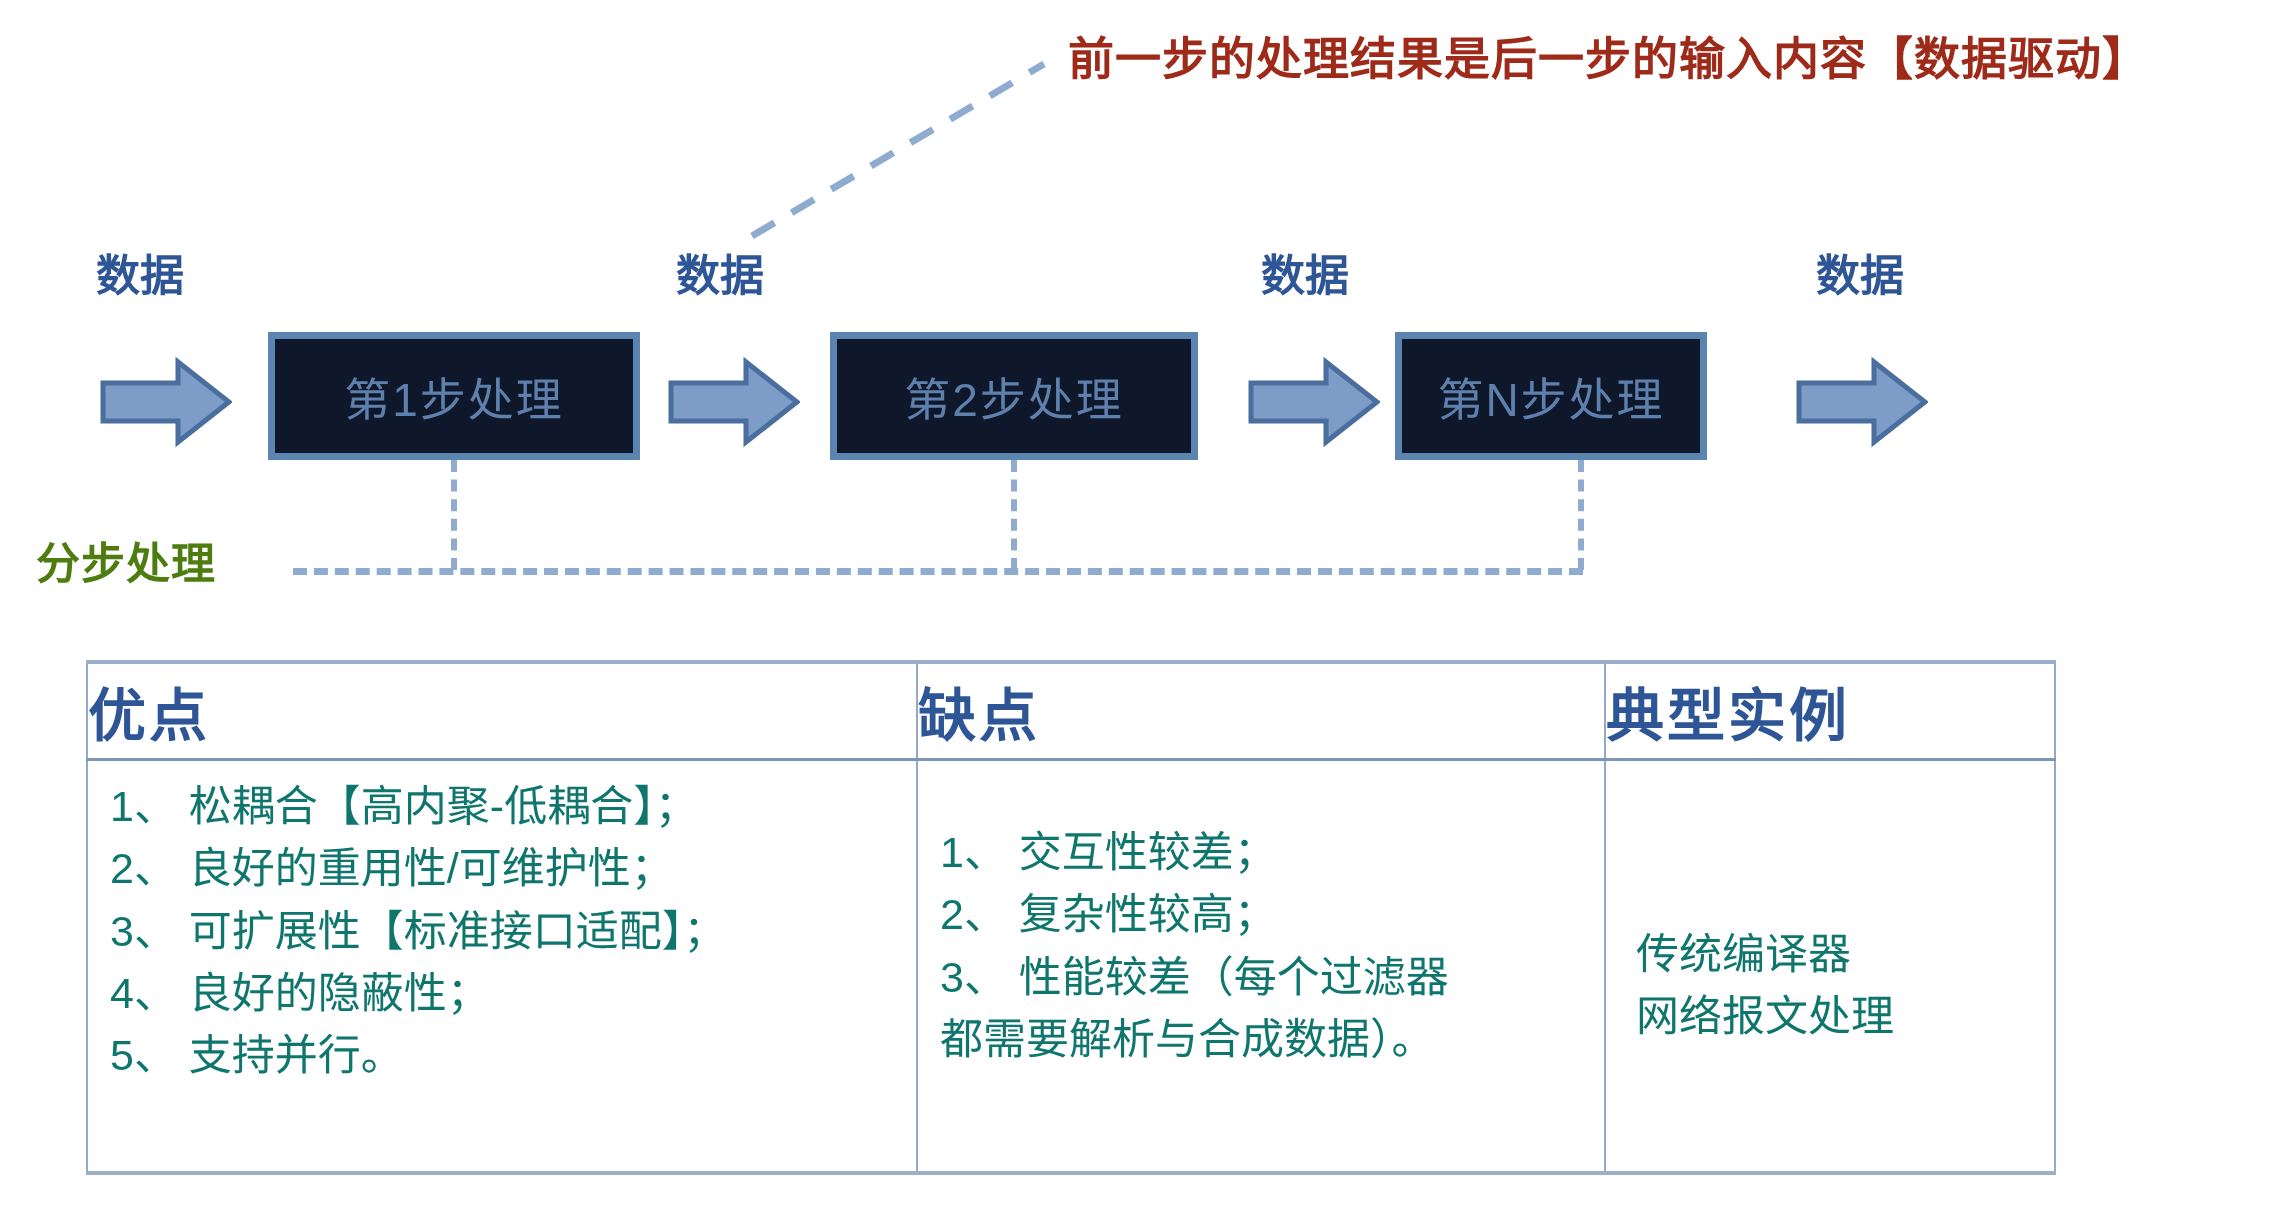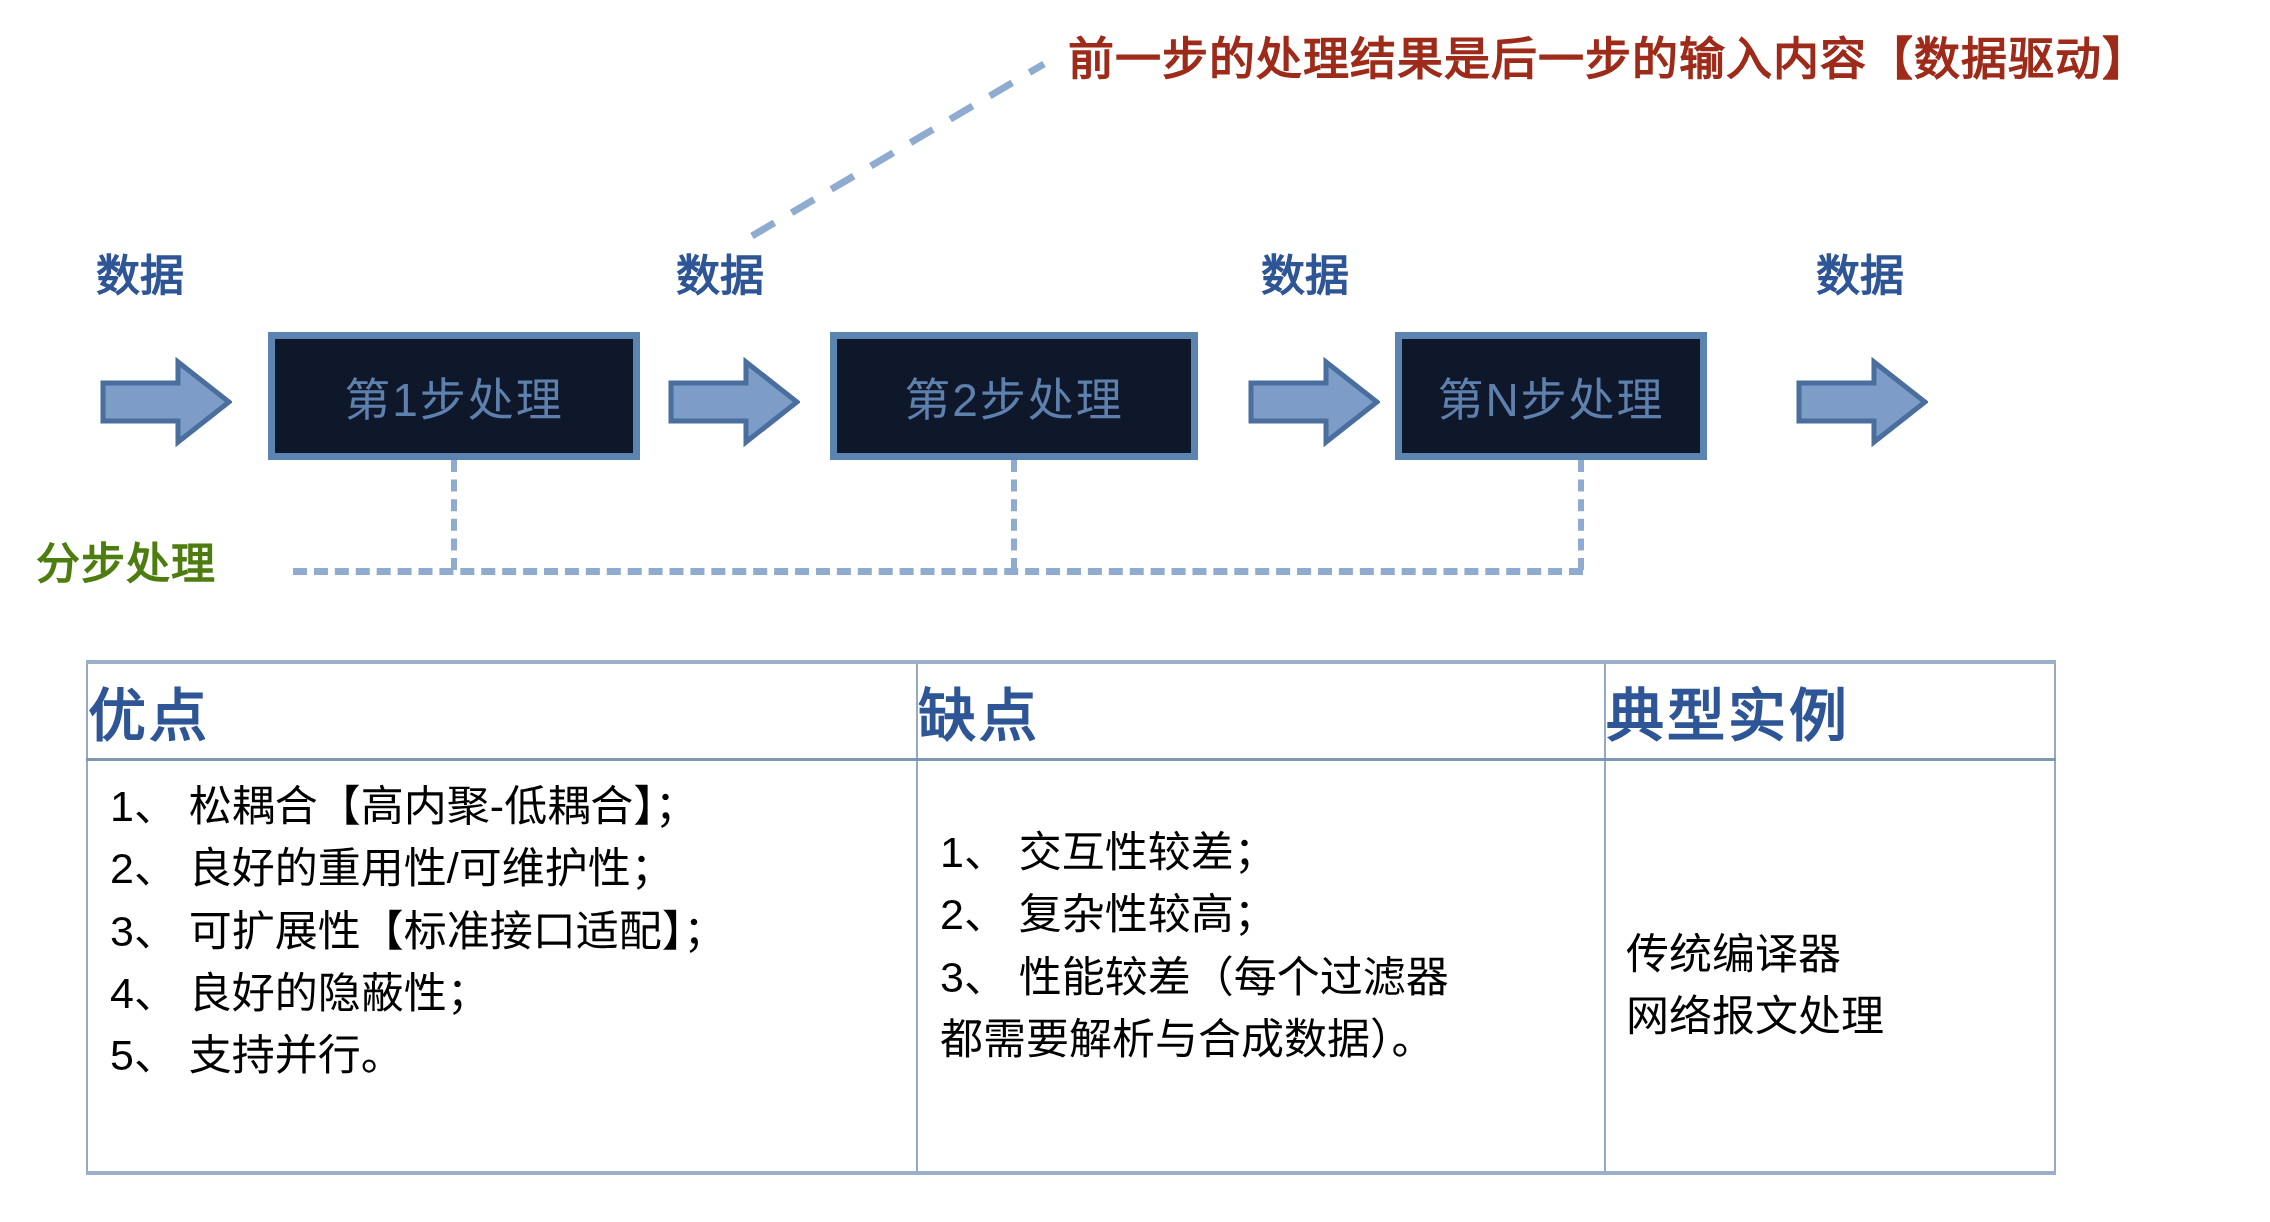--- a/index.html
+++ b/index.html
@@ -127,27 +127,27 @@
     letter-spacing: 3px;
   }
   .tbl tbody td {
     border-bottom: 4px solid #9BAFC8;
     height: 410px;
   }
   .cell-inner {
     padding: 14px 20px 10px 22px;
     font-size: 43px;
     line-height: 1.45;
-    color: #000000;
+    color: #0f766e;
   }
   .cell-inner.pros { padding-top: 14px; }
   .cell-inner.cons { padding-top: 60px; }
   .cell-inner.example {
     padding-top: 162px;
-    padding-left: 20px;
+    padding-left: 30px;
   }
   .cell-inner .ln { white-space: nowrap; }
 
   .col-pros  { width: 830px; }
   .col-cons  { width: 688px; }
   .col-ex    { width: 450px; }
 </style>
 </head>
 <body>
 

